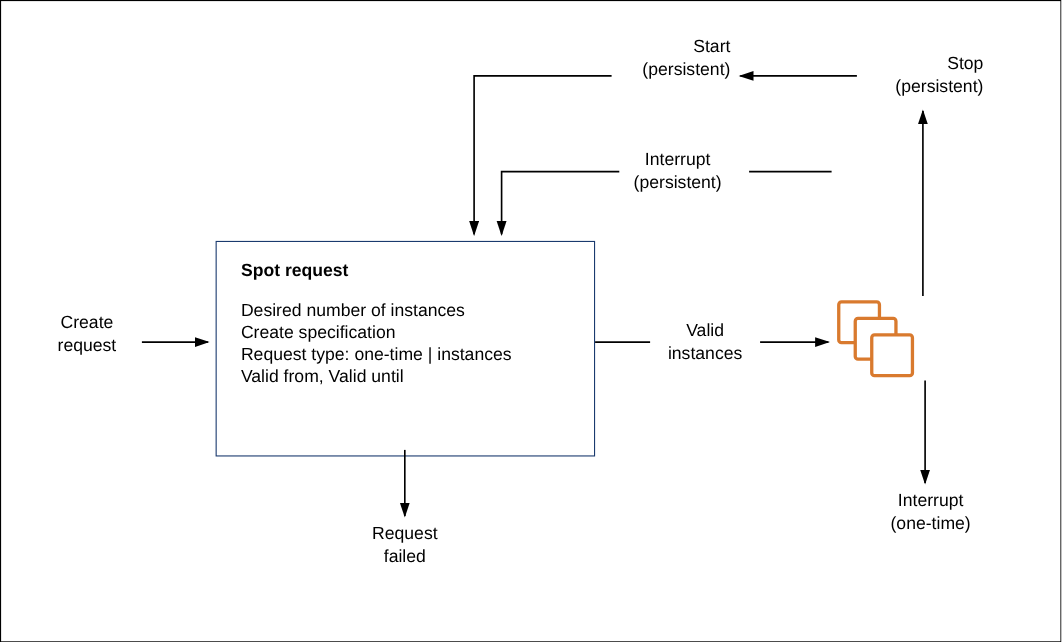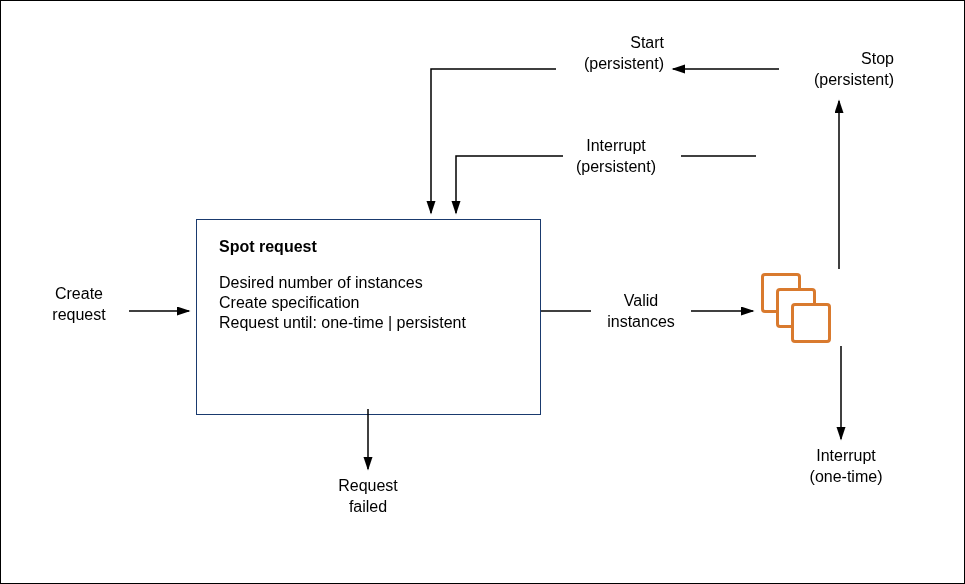--- a/index.html
+++ b/index.html
@@ -57,21 +57,22 @@
 
 <div class="canvas">
 
   <div class="label" style="left:38px; top:283px; width:80px;">Create
 request</div>
 
   <div class="spot-box" style="left:195px; top:218px; width:345px; height:196px;">
     <div class="spot-title">Spot request</div>
     <div class="spot-line">Desired number of instances</div>
     <div class="spot-line">Create specification</div>
-    <div class="spot-line">Request until: one-time | persistent</div>
+    <div class="spot-line">Request type: one-time | instances</div>
+    <div class="spot-line">Valid from, Valid until</div>
   </div>
 
   <div class="label" style="left:595px; top:290px; width:90px;">Valid
 instances</div>
 
   <div class="label" style="left:322px; top:475px; width:90px;">Request
 failed</div>
 
   <div class="label" style="left:553px; top:32px; width:110px;text-align:right;">Start
 (persistent)</div>

